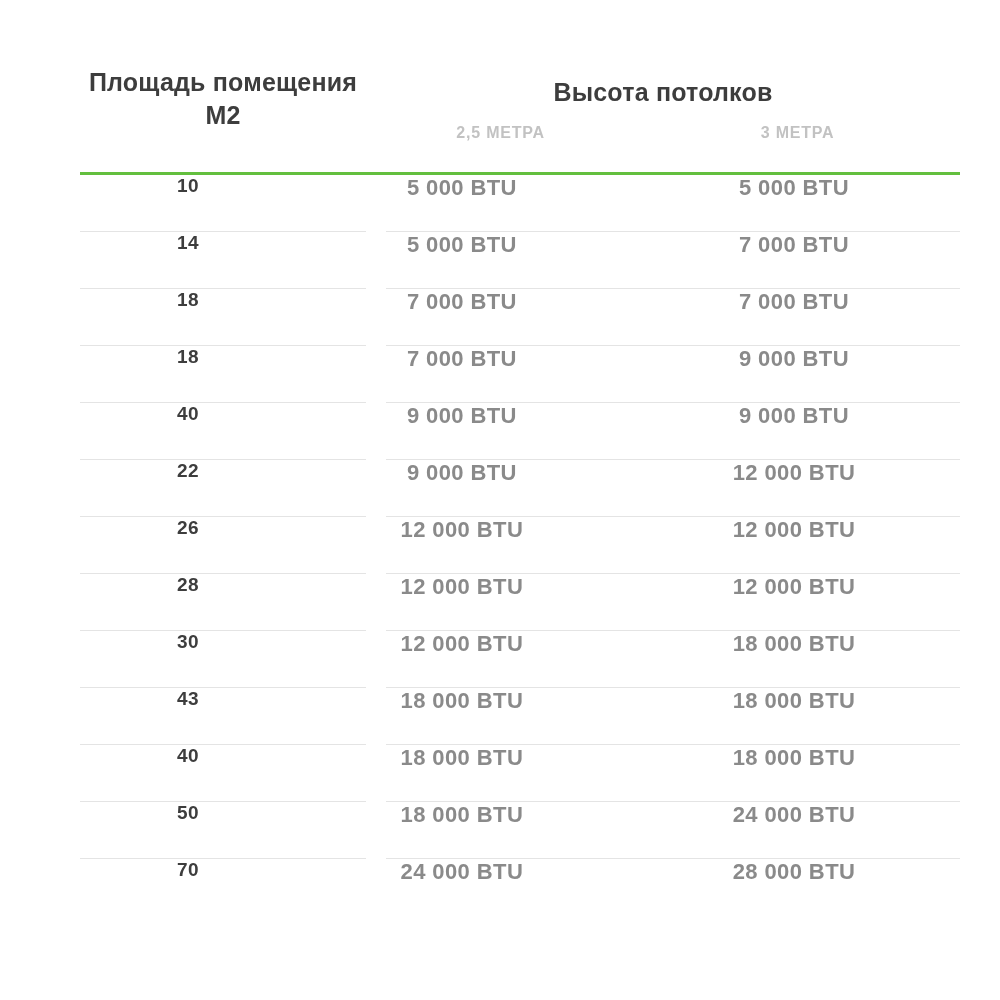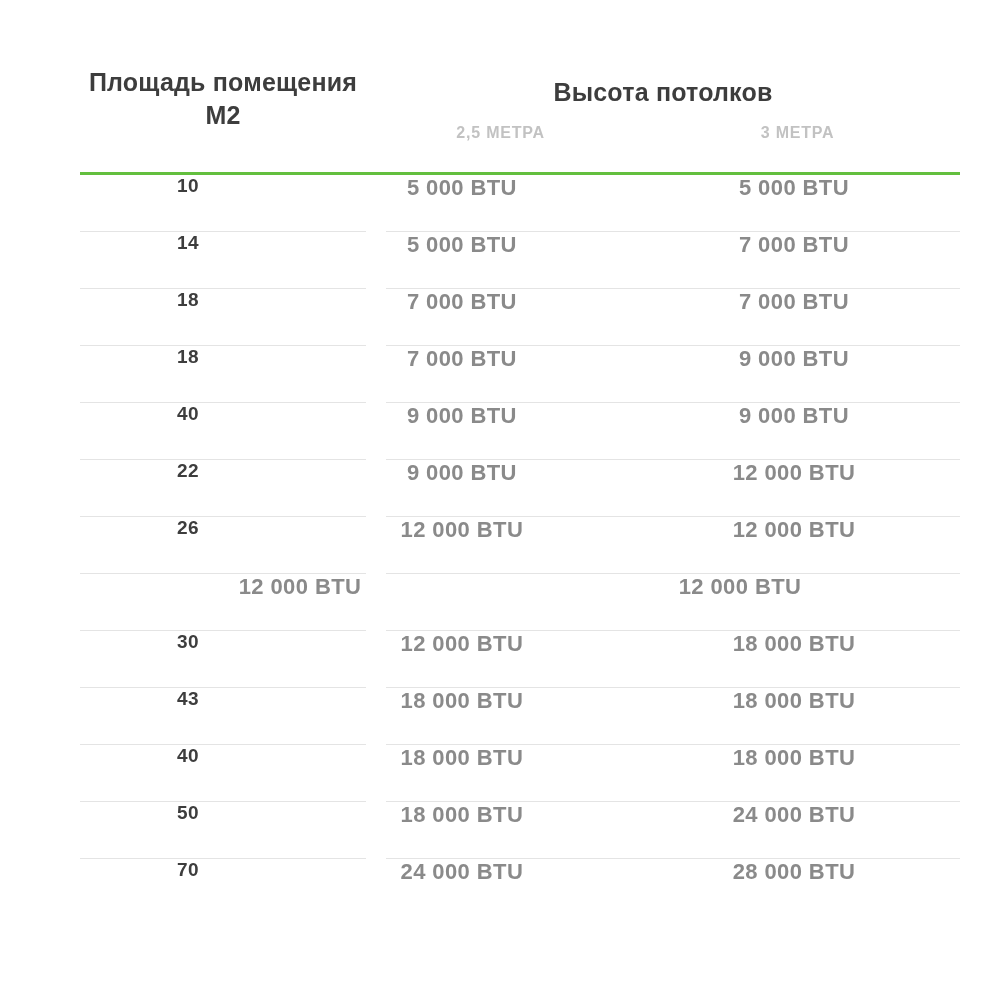--- a/index.html
+++ b/index.html
@@ -180,20 +180,21 @@
 
       <div class="row">
         <div class="cell-area">26</div>
         <div class="cell-val">12 000 BTU</div>
         <div class="cell-val">12 000 BTU</div>
         <div class="sep left"></div>
         <div class="sep right"></div>
       </div>
 
       <div class="row">
+        <div class="cell-area">28</div>
         <div class="cell-val">12 000 BTU</div>
         <div class="cell-val">12 000 BTU</div>
         <div class="sep left"></div>
         <div class="sep right"></div>
       </div>
 
       <div class="row">
         <div class="cell-area">30</div>
         <div class="cell-val">12 000 BTU</div>
         <div class="cell-val">18 000 BTU</div>

